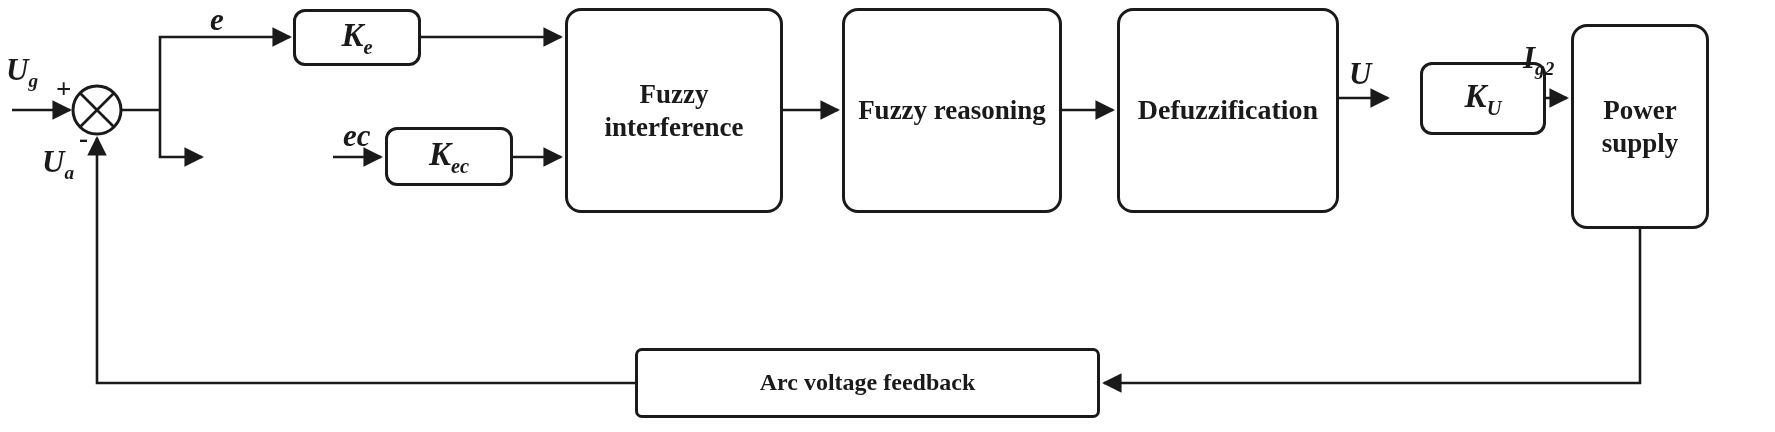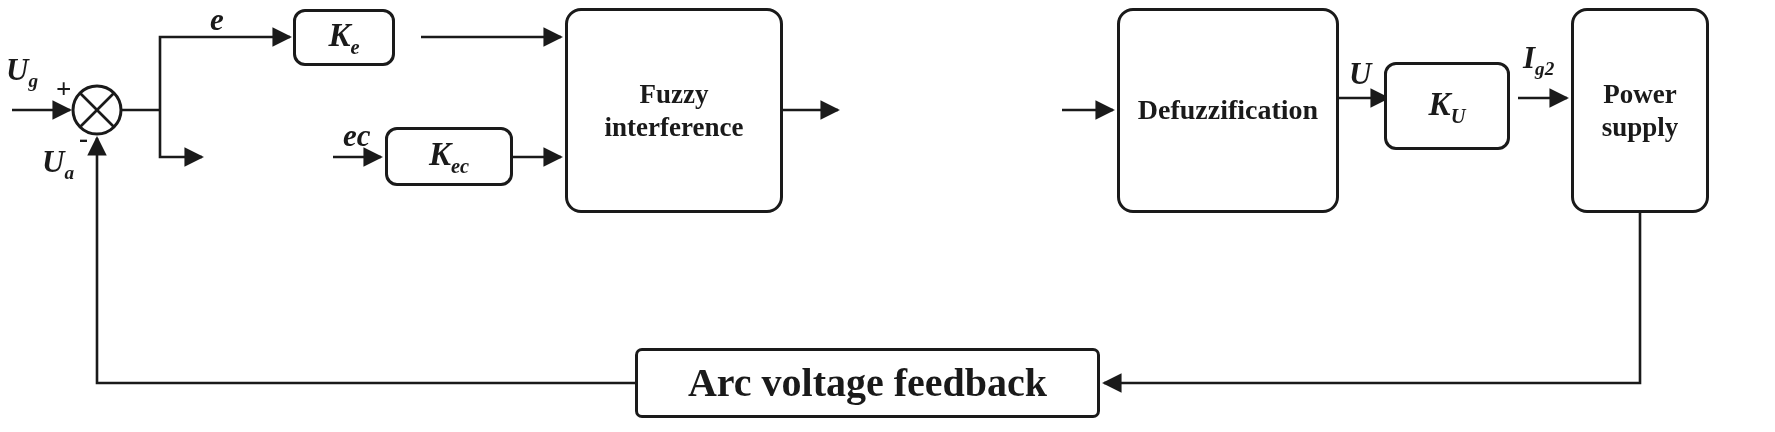--- a/index.html
+++ b/index.html
@@ -21,21 +21,21 @@
     display: flex;
     align-items: center;
     justify-content: center;
     text-align: center;
     font-weight: bold;
     line-height: 1.22;
     padding: 0 6px;
   }
   .block.big   { border-radius: 16px; font-size: 27px; }
   .block.small { border-radius: 12px; font-size: 33px; font-style: italic; }
-  .block.wide  { border-radius: 7px;  font-size: 40px; }
+  .block.wide  { border-radius: 7px;  font-size: 24px; }
   .block.defuz { font-size: 28px; }
   .sig {
     position: absolute;
     font-style: italic;
     font-weight: bold;
     font-size: 31px;
     white-space: nowrap;
   }
   .op {
     position: absolute;
@@ -83,43 +83,46 @@
 
     <path d="M635 383 H97 V138" stroke="#1a1a1a" stroke-width="2.6" fill="none" marker-end="url(#arrow)"></path>
 
     <g>
       <circle cx="97" cy="110" r="24" fill="#ffffff" stroke="#1a1a1a" stroke-width="3"></circle>
       <line x1="80" y1="93" x2="114" y2="127" stroke="#1a1a1a" stroke-width="2.6"></line>
       <line x1="80" y1="127" x2="114" y2="93" stroke="#1a1a1a" stroke-width="2.6"></line>
     </g>
   </svg>
 
-  <div class="block small" style="left:293px; top:9px;  width:102px; height:57px;">
+  <div class="block small" style="left:293px; top:9px;  width:128px; height:57px;">
     <span><span>K</span><sub>e</sub></span>
   </div>
 
 
   <div class="block small" style="left:385px; top:127px; width:128px; height:59px;">
     <span><span>K</span><sub>ec</sub></span>
   </div>
 
   <div class="block big" style="left:565px; top:8px; width:218px; height:205px;">
     <span>Fuzzy interference</span>
   </div>
 
+  <div class="block big" style="left:842px; top:8px; width:220px; height:205px;">
+    <span>Fuzzy reasoning</span>
+  </div>
 
   <div class="block big defuz" style="left:1117px; top:8px; width:222px; height:205px;">
     <span>Defuzzification</span>
   </div>
 
-  <div class="block small" style="left:1384px; top:62px; width:126px; height:88px;justify-content:center;">
+  <div class="block small" style="left:1420px; top:62px; width:126px; height:73px;justify-content:center;">
     <span><span>K</span><sub>U</sub></span>
   </div>
 
-  <div class="block big" style="left:1571px; top:8px; width:138px; height:205px;">
+  <div class="block big" style="left:1571px; top:24px; width:138px; height:205px;">
     <span>Power supply</span>
   </div>
 
   <div class="block wide" style="left:635px; top:348px; width:465px; height:70px;">
     <span>Arc voltage feedback</span>
   </div>
 
   <div class="sig" style="left:6px; top:52px;">
     <span>U</span><sub>g</sub>
   </div>

